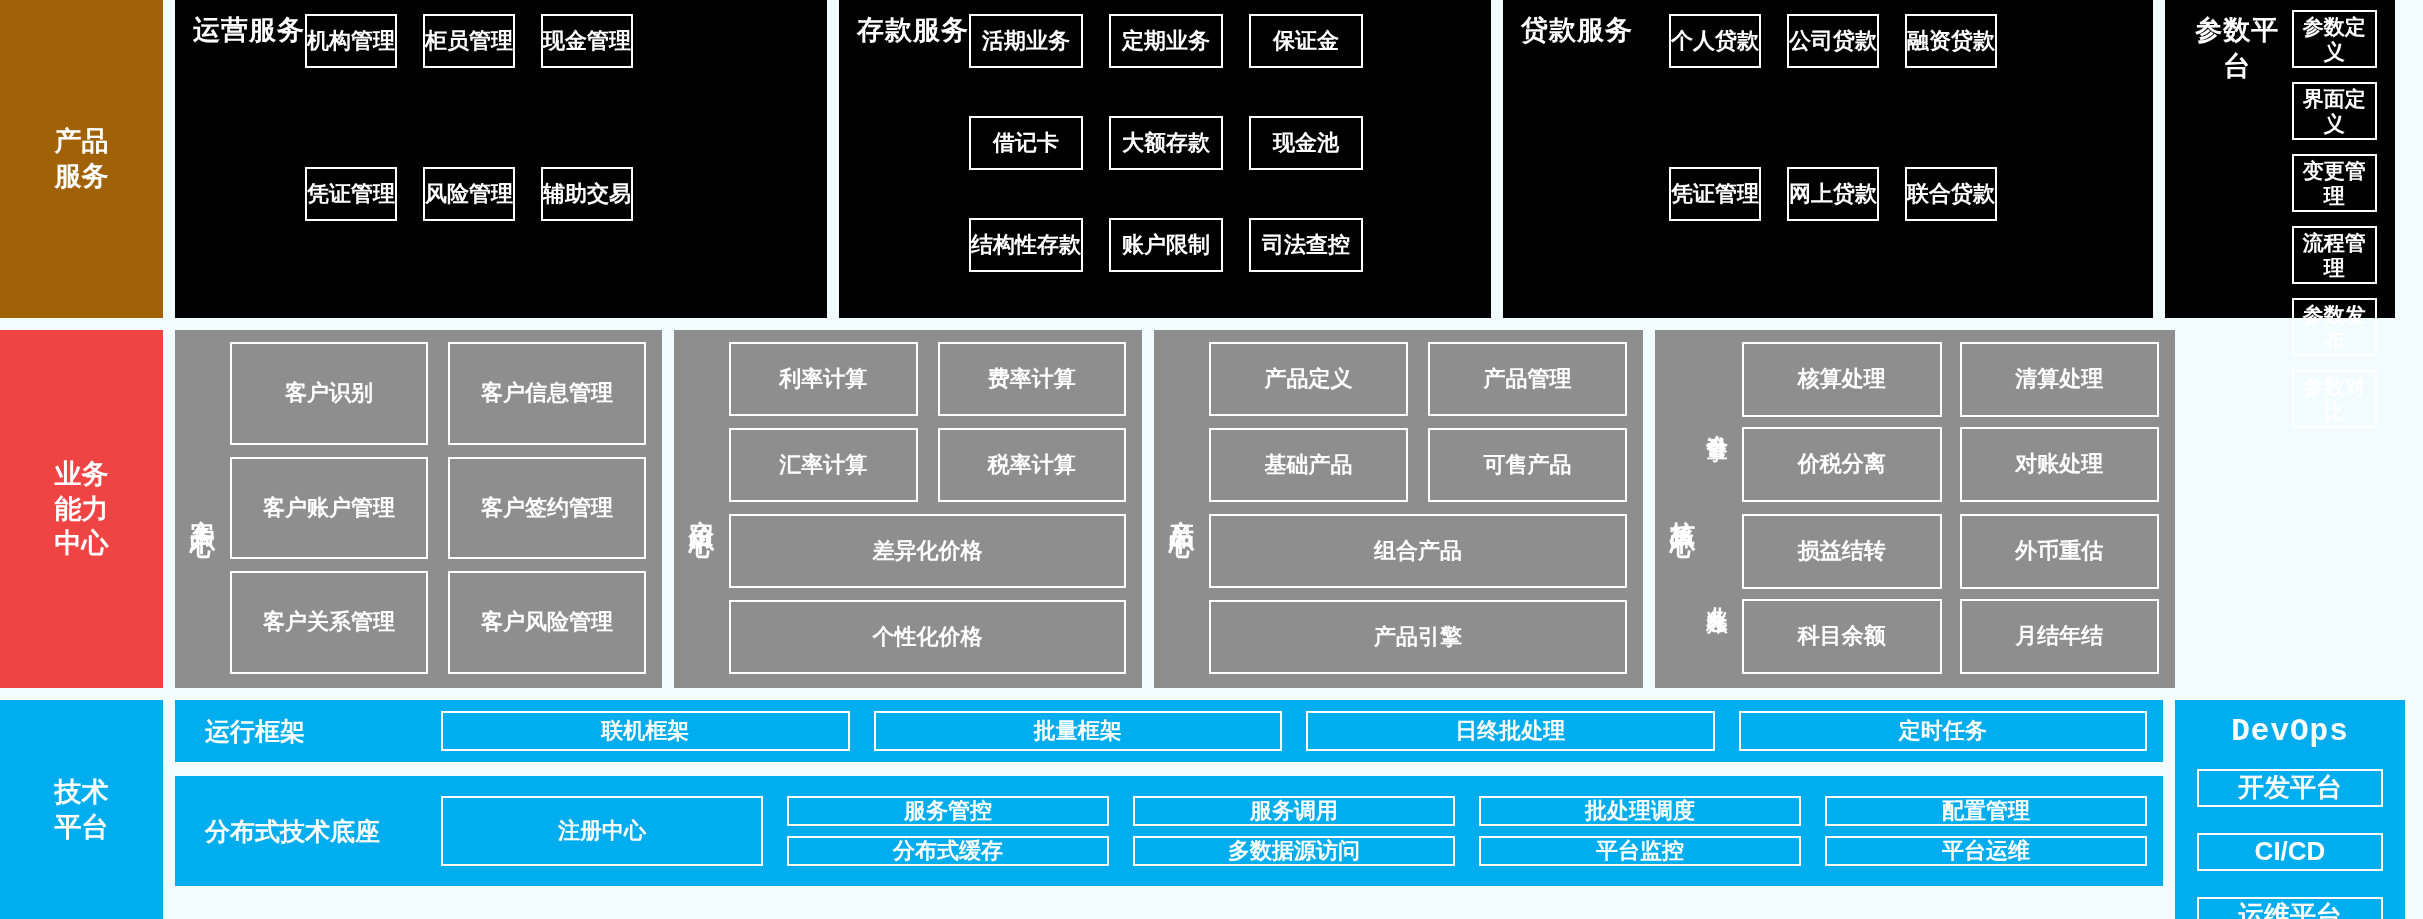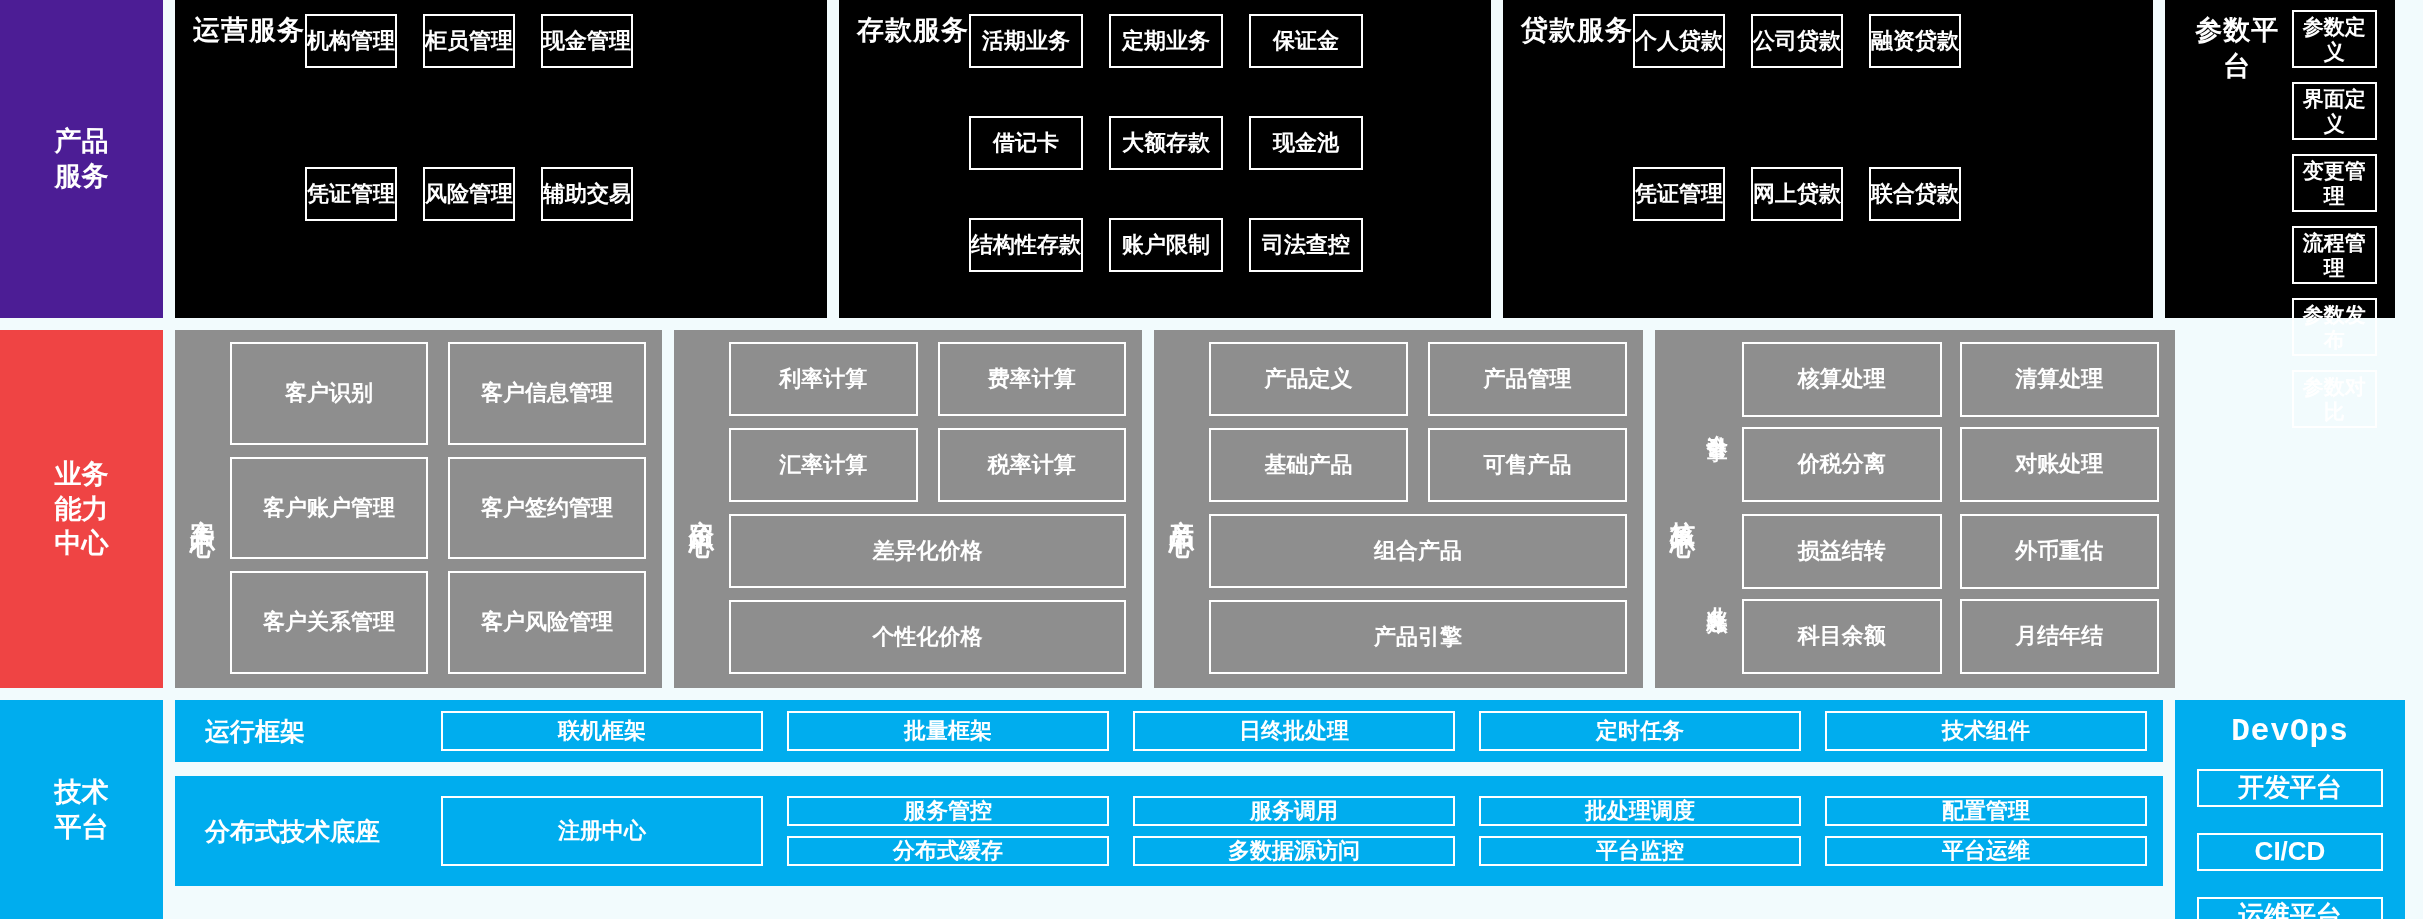--- a/index.html
+++ b/index.html
@@ -21,21 +21,21 @@
     box-sizing: border-box;
   }
 
   
   .band {
     display: flex;
     align-items: stretch;
     gap: 10px;
   }
   .rail {
-    background: #4c1d95;
+    background: #a16207;
     display: flex;
     align-items: center;
     justify-content: center;
     text-align: center;
     font-weight: bold;
     font-size: 27px;
     line-height: 1.28;
     flex: 0 0 auto;
     white-space: pre-line;
   }
@@ -95,21 +95,21 @@
   .row1 .group { padding: 0 18px 16px 18px; }
   .grid3 {
     display: grid;
     grid-template-columns: repeat(3, 1fr);
     gap: 18px 26px;
     padding-top: 14px;
   }
   .grid3 .cell { height: 54px; }
   .ops  { width: 652px; }
   .dep  { width: 652px; }
-  .loan { width: 650px; }
+  .loan { width: 650px; gap: 36px; }
   .param { width: 230px; padding: 0 22px 14px 22px; }
   .param .cell { height: 58px; margin-bottom: 14px; font-size: 21px; }
 
   
   .row2 {
     position: absolute;
     left: 0; top: 330px;
     width: 2423px; height: 358px;
     display: flex;
     gap: 12px;
@@ -326,21 +326,20 @@
 
     <div class="tech-main">
 
       <div class="tech-strip top">
         <div class="strip-label">运行框架</div>
         <div class="strip-cells">
           <div class="cell">联机框架</div>
           <div class="cell">批量框架</div>
           <div class="cell">日终批处理</div>
           <div class="cell">定时任务</div>
-          <div class="cell">技术组件</div>
         </div>
       </div>
 
       <div class="tech-strip bottom">
         <div class="strip-label">分布式技术底座</div>
         <div class="strip-cells">
           <div class="strip-col single">
             <div class="cell">注册中心</div>
           </div>
           <div class="strip-col">

